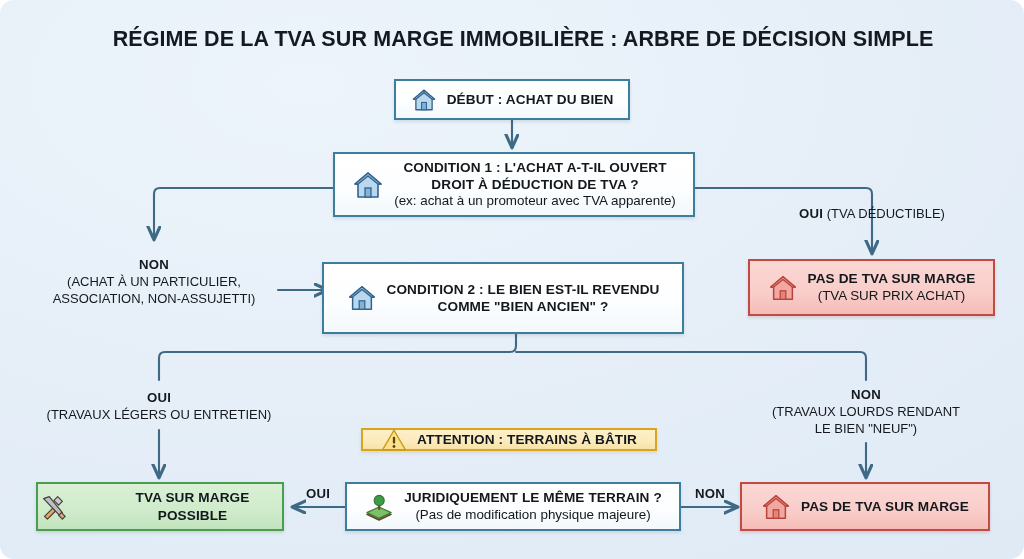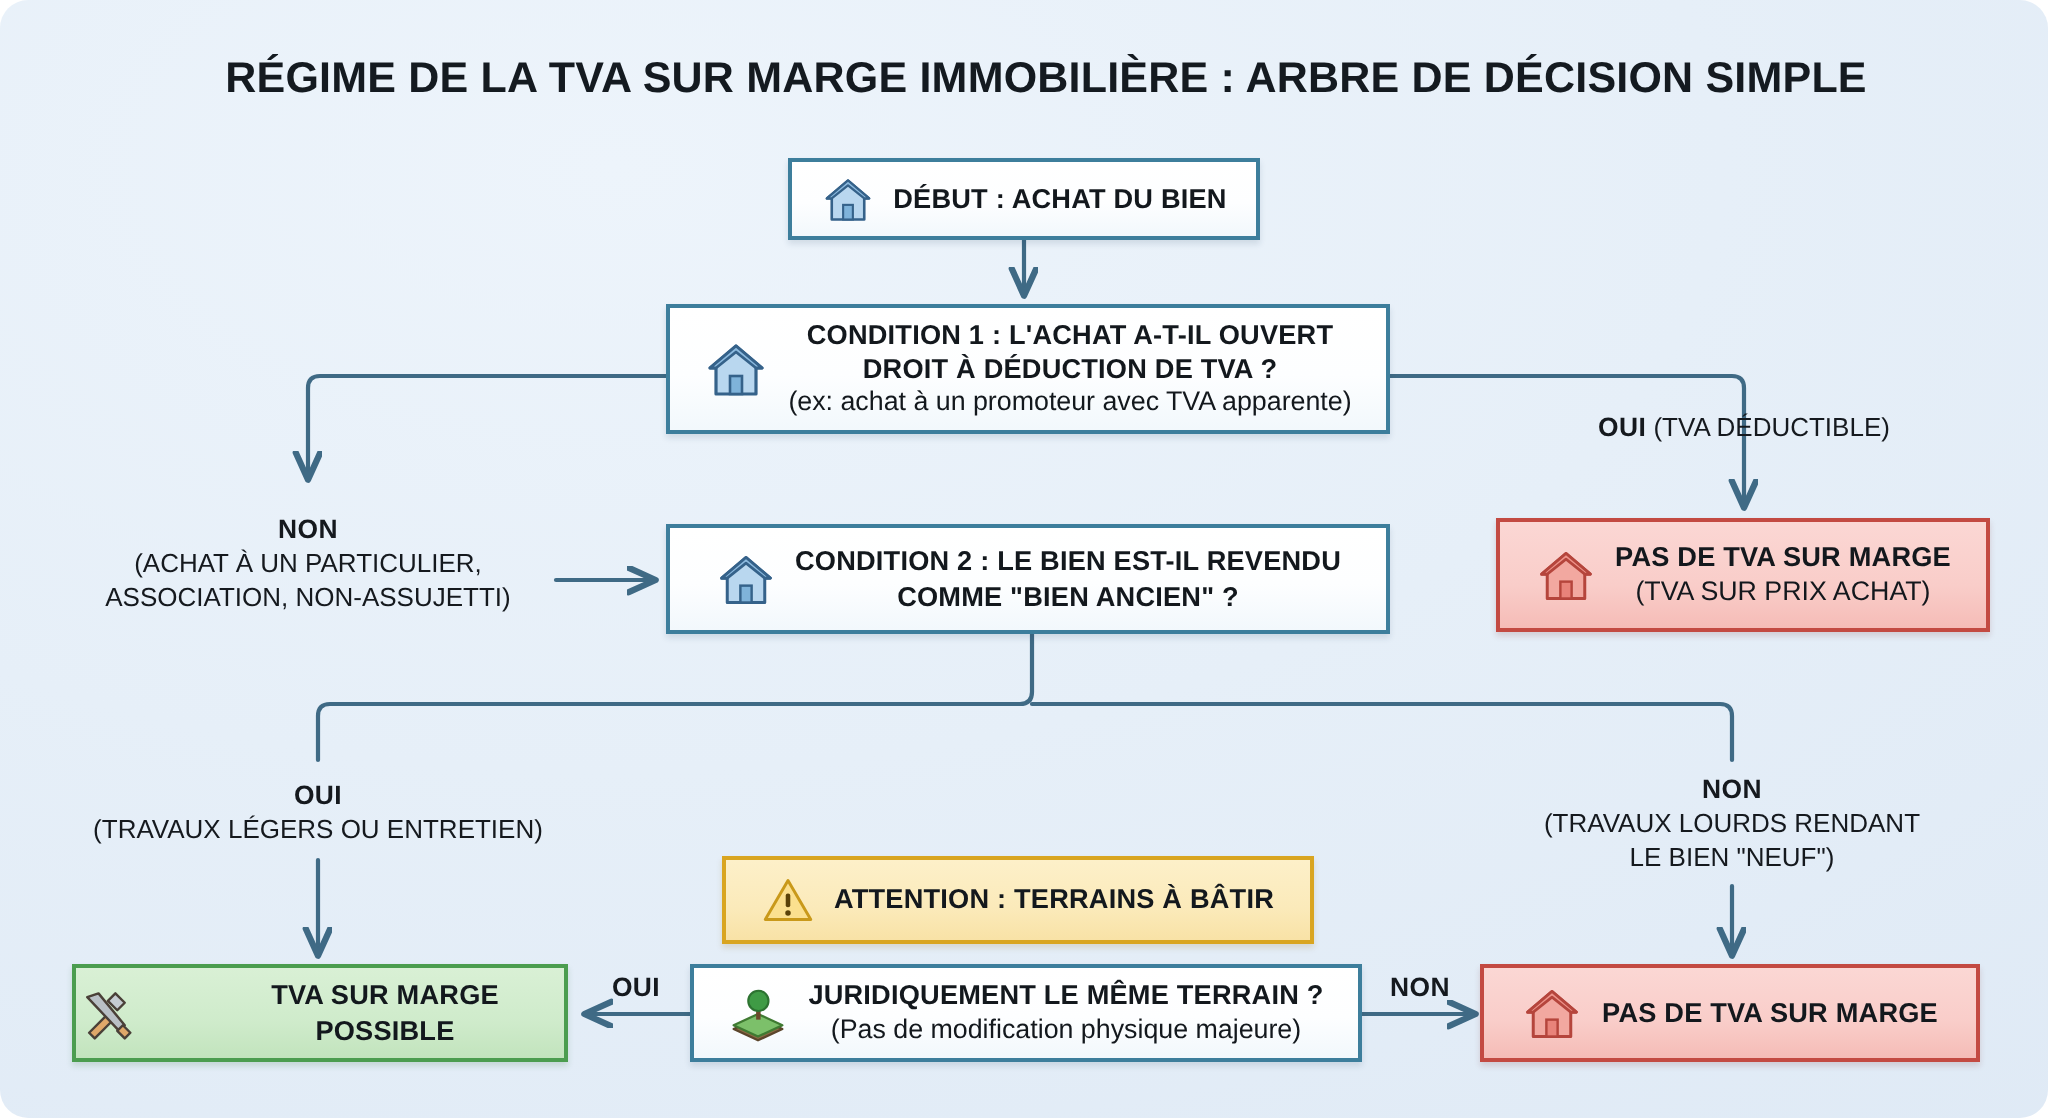--- a/index.html
+++ b/index.html
@@ -120,21 +120,21 @@
       <rect x="13" y="19" width="6" height="9" fill="#7fb3da" stroke="#35628a" stroke-width="1.3"></rect>
       <path d="M16 4 L29 15 L26 15 L16 7 L6 15 L3 15 Z" fill="#8dbbe0" stroke="#35628a" stroke-width="1.4" stroke-linejoin="round"></path>
     </svg>
     <span class="txt">
       <span class="l1">CONDITION 1 : L'ACHAT A-T-IL OUVERT</span>
       <span class="l1">DROIT À DÉDUCTION DE TVA ?</span>
       <span class="l2">(ex: achat à un promoteur avec TVA apparente)</span>
     </span>
   </div>
 
-  <div class="node n-blue" style="left:333px;top:262px;width:362px;height:55px;">
+  <div class="node n-blue" style="left:322px;top:262px;width:362px;height:72px;">
     <svg class="ico" width="30" height="30" viewBox="0 0 32 32">
       <path d="M3 15 L16 4 L29 15 L26 15 L26 28 L6 28 L6 15 Z" fill="#b9d7ef" stroke="#35628a" stroke-width="1.6" stroke-linejoin="round"></path>
       <rect x="13" y="19" width="6" height="9" fill="#7fb3da" stroke="#35628a" stroke-width="1.3"></rect>
       <path d="M16 4 L29 15 L26 15 L16 7 L6 15 L3 15 Z" fill="#8dbbe0" stroke="#35628a" stroke-width="1.4" stroke-linejoin="round"></path>
     </svg>
     <span class="txt">
       <span class="l1">CONDITION 2 : LE BIEN EST-IL REVENDU</span>
       <span class="l1">COMME "BIEN ANCIEN" ?</span>
     </span>
   </div>
@@ -144,21 +144,21 @@
       <path d="M3 15 L16 4 L29 15 L26 15 L26 28 L6 28 L6 15 Z" fill="#f2a8a0" stroke="#b5453c" stroke-width="1.6" stroke-linejoin="round"></path>
       <rect x="13" y="19" width="6" height="9" fill="#e8837a" stroke="#b5453c" stroke-width="1.3"></rect>
       <path d="M16 4 L29 15 L26 15 L16 7 L6 15 L3 15 Z" fill="#ef948b" stroke="#b5453c" stroke-width="1.4" stroke-linejoin="round"></path>
     </svg>
     <span class="txt">
       <span class="l1">PAS DE TVA SUR MARGE</span>
       <span class="l2">(TVA SUR PRIX ACHAT)</span>
     </span>
   </div>
 
-  <div class="node n-yellow" style="left:361px;top:428px;width:296px;height:44px;">
+  <div class="node n-yellow" style="left:361px;top:428px;width:296px;height:23px;">
     <svg class="ico" width="26" height="26" viewBox="0 0 32 32">
       <path d="M16 4 L30 28 L2 28 Z" fill="#fbe08f" stroke="#c9991a" stroke-width="1.8" stroke-linejoin="round"></path>
       <rect x="14.6" y="12" width="2.8" height="8.5" rx="1.3" fill="#5a4208"></rect>
       <circle cx="16" cy="24" r="1.7" fill="#5a4208"></circle>
     </svg>
     <span class="txt">
       <span class="l1">ATTENTION : TERRAINS À BÂTIR</span>
     </span>
   </div>
 

